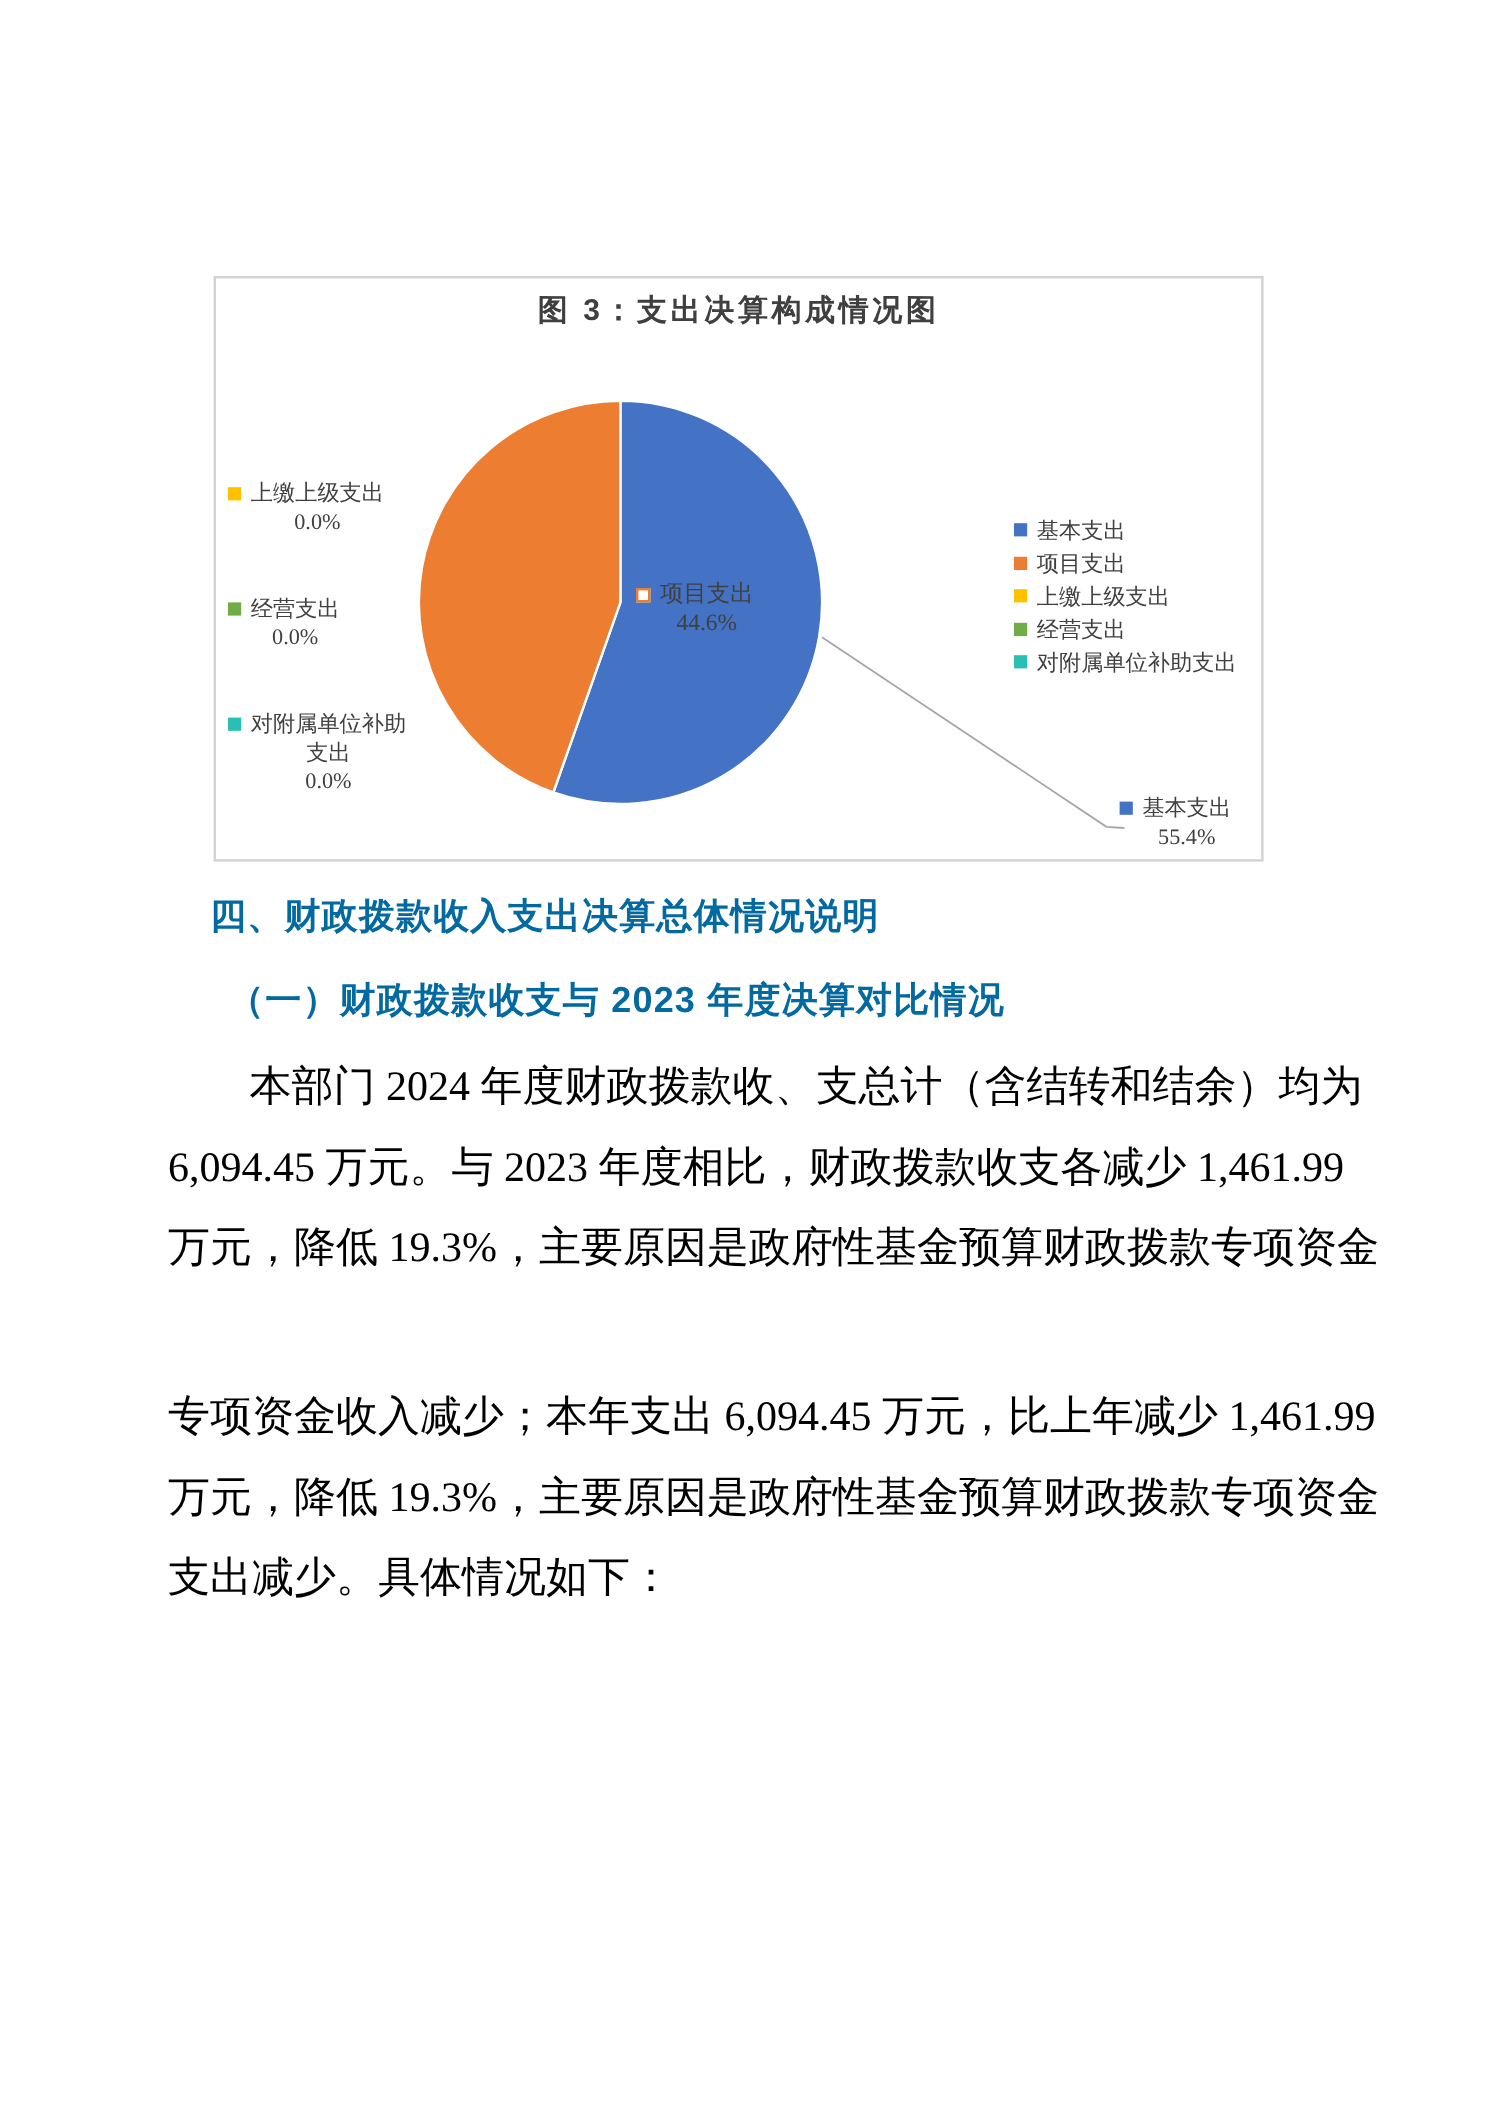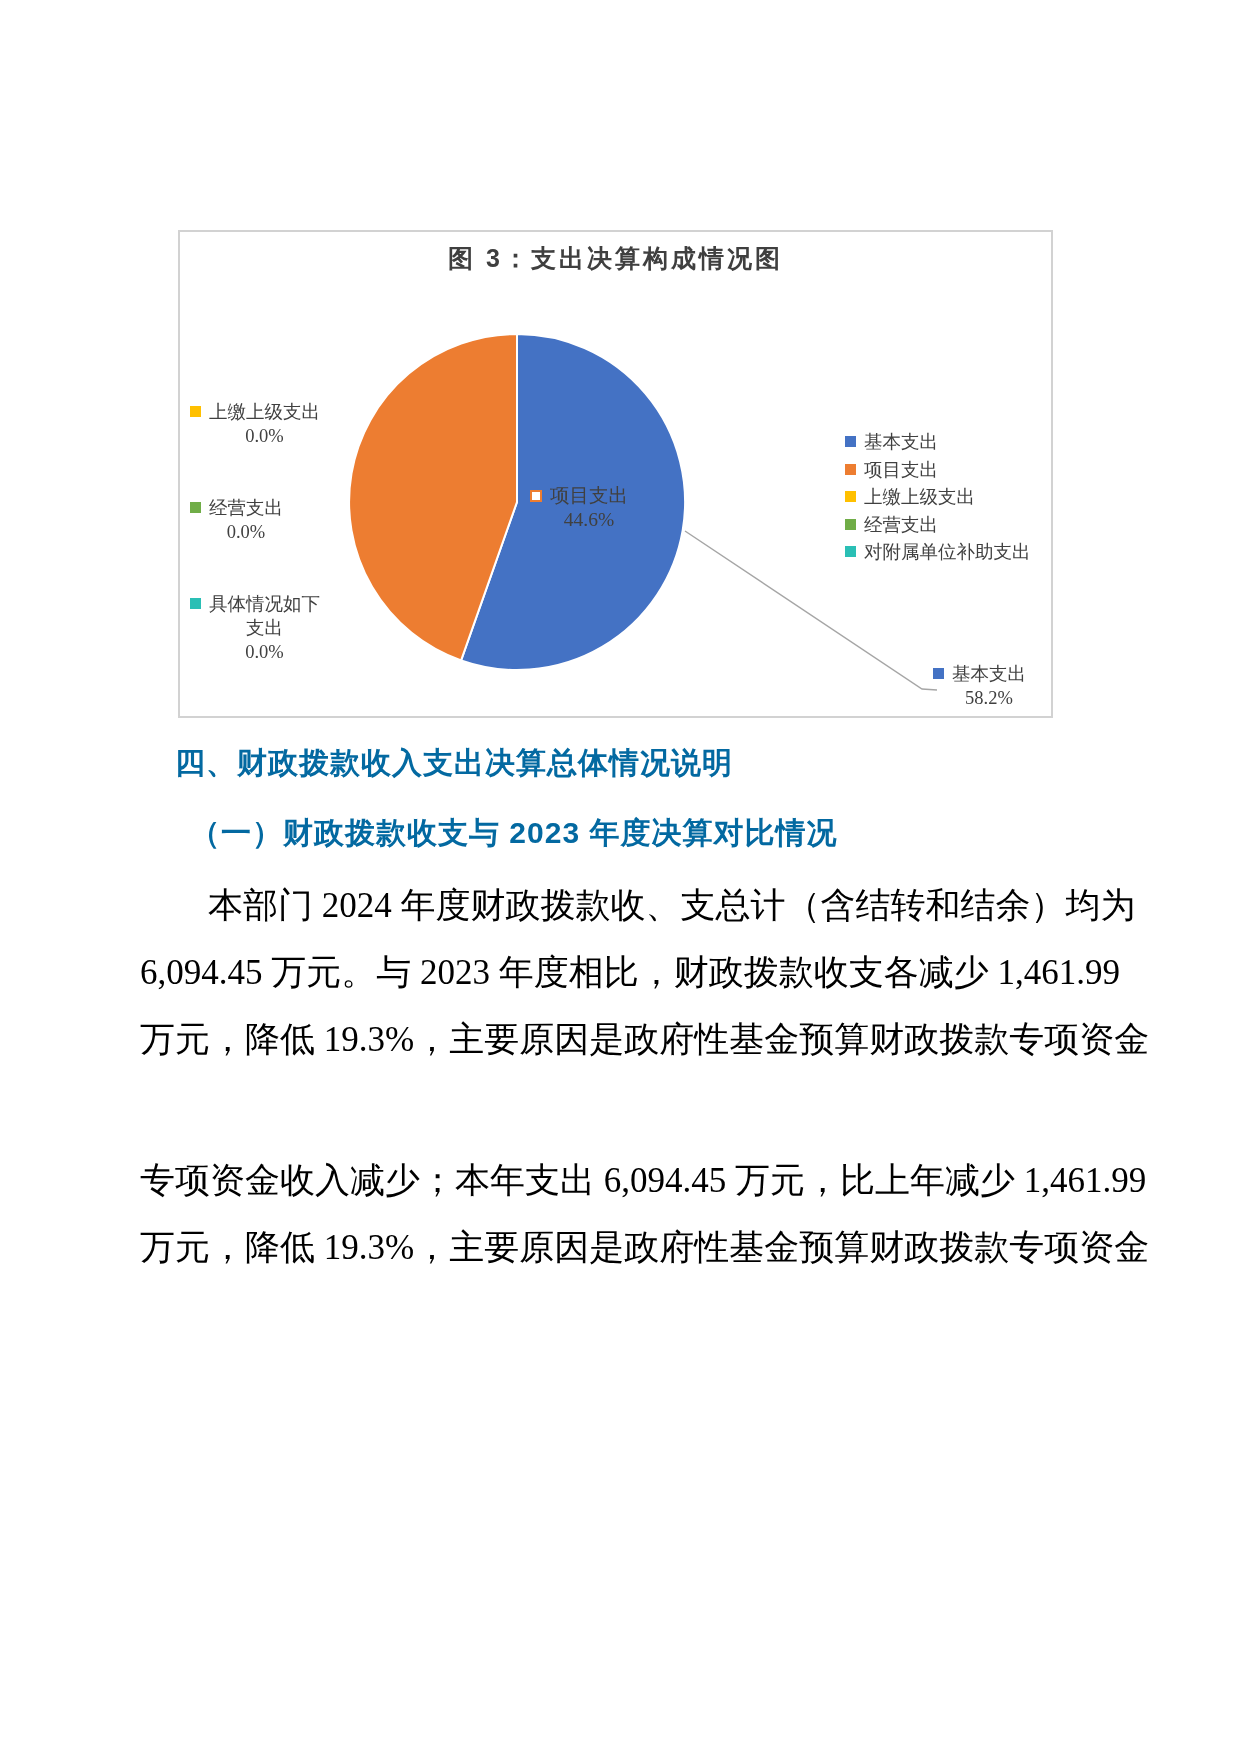--- a/index.html
+++ b/index.html
@@ -140,39 +140,39 @@
       <span class="swatch sw-green"></span>
       <span class="lines">
         <span style="display:block">经营支出</span>
         <span style="display:block">0.0%</span>
       </span>
     </div>
 
     <div class="callout" style="left:10px; top:360px;">
       <span class="swatch sw-teal"></span>
       <span class="lines">
-        <span style="display:block">具体情况如下</span>
+        <span style="display:block">对附属单位补助</span>
         <span style="display:block">支出</span>
         <span style="display:block">0.0%</span>
       </span>
     </div>
 
     <div class="callout" style="left:350px; top:252px; font-size:19.5px;">
       <span class="swatch hollow"></span>
       <span class="lines">
         <span style="display:block">项目支出</span>
         <span style="display:block">44.6%</span>
       </span>
     </div>
 
     <div class="callout" style="left:753px; top:430px;">
       <span class="swatch sw-blue"></span>
       <span class="lines">
         <span style="display:block">基本支出</span>
-        <span style="display:block">58.2%</span>
+        <span style="display:block">55.4%</span>
       </span>
     </div>
 
     <div class="legend">
       <div class="legend-item">
         <span class="swatch sw-blue"></span>
         <span>基本支出</span>
       </div>
       <div class="legend-item">
         <span class="swatch sw-orange"></span>
@@ -198,15 +198,16 @@
 
   <div class="bodytext para1">
     <div class="pline first">本部门 2024 年度财政拨款收、支总计（含结转和结余）均为</div>
     <div class="pline">6,094.45 万元。与 2023 年度相比，财政拨款收支各减少 1,461.99</div>
     <div class="pline">万元，降低 19.3%，主要原因是政府性基金预算财政拨款专项资金</div>
   </div>
 
   <div class="bodytext para2">
     <div class="pline">专项资金收入减少；本年支出 6,094.45 万元，比上年减少 1,461.99</div>
     <div class="pline">万元，降低 19.3%，主要原因是政府性基金预算财政拨款专项资金</div>
+    <div class="pline last">支出减少。具体情况如下：</div>
   </div>
 
 </div>
 
 </body></html>

